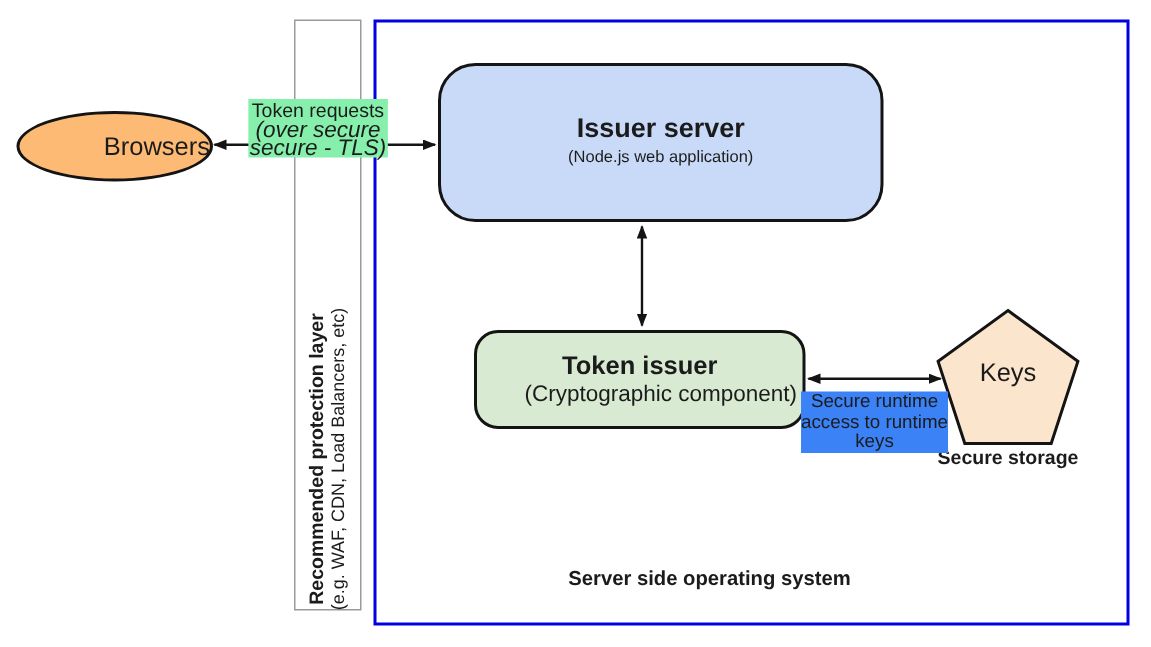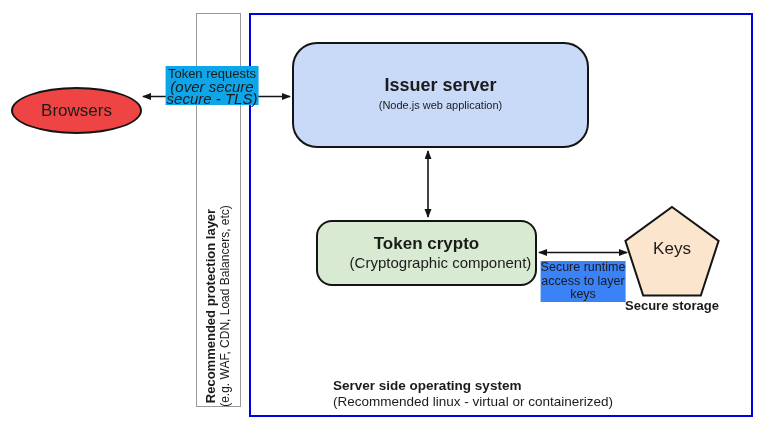--- a/index.html
+++ b/index.html
@@ -28,39 +28,39 @@
     position:absolute;left:473px;top:378px;transform:translateX(-50%);
     text-align:left;font-size:13.5px;line-height:16px;white-space:nowrap;z-index:3;
   }
   .os-caption .t{font-weight:bold;}
   
   .overlay{position:absolute;left:0;top:0;z-index:2;}
   
   .node{position:absolute;display:flex;flex-direction:column;align-items:center;
         justify-content:center;text-align:center;box-sizing:border-box;z-index:3;}
   .browsers{
-    left:11px;top:87px;width:131px;height:47px;border-radius:50%;
-    background:#ef4444;border:2px solid #141414;font-size:17px;
+    left:11px;top:74px;width:131px;height:47px;border-radius:50%;
+    background:#fdba74;border:2px solid #141414;font-size:17px;align-items:flex-end;
   }
   .issuer{
     left:292px;top:42px;width:297px;height:106px;border-radius:25px;
     background:#C9DAF8;border:2px solid #141414;
   }
   .issuer .title{font-size:18px;font-weight:bold;line-height:21px;}
   .issuer .sub{font-size:11px;line-height:19px;}
   .token{
     left:316px;top:220px;width:221px;height:66px;border-radius:16px;
     background:#D9EAD3;border:2px solid #141414;
   }
   .token .title{font-size:17px;font-weight:bold;line-height:20px;}
   .token .sub{font-size:15px;line-height:18px;margin-left:28px;}
   
   .edge-label{position:absolute;text-align:center;z-index:4;line-height:13px;}
   .lbl-token-requests{left:212px;top:66px;transform:translateX(-50%);
-    background:#0ea5e9;padding:0 1px;}
+    background:#86efac;padding:0 1px;}
   .lbl-token-requests .l1{font-size:13px;line-height:15px;}
   .lbl-token-requests .l2{font-size:15px;font-style:italic;line-height:12px;}
   .lbl-os-level{left:471px;top:170px;transform:translateX(-50%);
     font-size:12.5px;line-height:15px;}
   .lbl-secure-runtime{left:583px;top:261px;transform:translateX(-50%);
     font-size:12.5px;line-height:13.5px;background:#3b82f6;}
   .keys-label{position:absolute;left:672px;top:249px;transform:translate(-50%,-50%);
     font-size:17px;z-index:4;}
   .secure-storage{position:absolute;left:672px;top:305px;transform:translate(-50%,-50%);
     font-size:13px;font-weight:bold;z-index:4;white-space:nowrap;}
@@ -73,21 +73,20 @@
 
   <div class="strip"></div>
   <div class="strip-text">
     <span class="line strip-title">Recommended protection layer</span>
     <span class="line strip-sub">(e.g. WAF, CDN, Load Balancers, etc)</span>
   </div>
 
   <div class="os-frame"></div>
   <div class="os-caption">
     <span class="line t">Server side operating system</span>
-    <span class="line">(Recommended linux - virtual or containerized)</span>
   </div>
 
   <svg class="overlay" width="767" height="431">
     <defs>
       <marker id="ah" markerWidth="9" markerHeight="8" refX="8" refY="3.5" orient="auto-start-reverse" markerUnits="userSpaceOnUse">
         <path d="M0,0 L9,3.5 L0,7 Z" fill="#141414"></path>
       </marker>
     </defs>
     <line x1="143" y1="96.5" x2="290" y2="96.5" stroke="#141414" stroke-width="1.6" marker-start="url(#ah)" marker-end="url(#ah)"></line>
     <line x1="428" y1="151" x2="428" y2="217" stroke="#141414" stroke-width="1.6" marker-start="url(#ah)" marker-end="url(#ah)"></line>
@@ -98,33 +97,33 @@
   <div class="node browsers">
     <span>Browsers</span>
   </div>
 
   <div class="node issuer">
     <span class="title">Issuer server</span>
     <span class="sub">(Node.js web application)</span>
   </div>
 
   <div class="node token">
-    <span class="title">Token crypto</span>
+    <span class="title">Token issuer</span>
     <span class="sub">(Cryptographic component)</span>
   </div>
 
   <div class="keys-label">Keys</div>
   <div class="secure-storage">Secure storage</div>
 
   <div class="edge-label lbl-token-requests">
     <span class="line l1">Token requests</span>
     <span class="line l2">(over secure</span>
     <span class="line l2">secure - TLS)</span>
   </div>
 
 
   <div class="edge-label lbl-secure-runtime">
     <span class="line">Secure runtime</span>
-    <span class="line">access to layer</span>
+    <span class="line">access to runtime</span>
     <span class="line">keys</span>
   </div>
 
 </div>
 
 </body></html>

